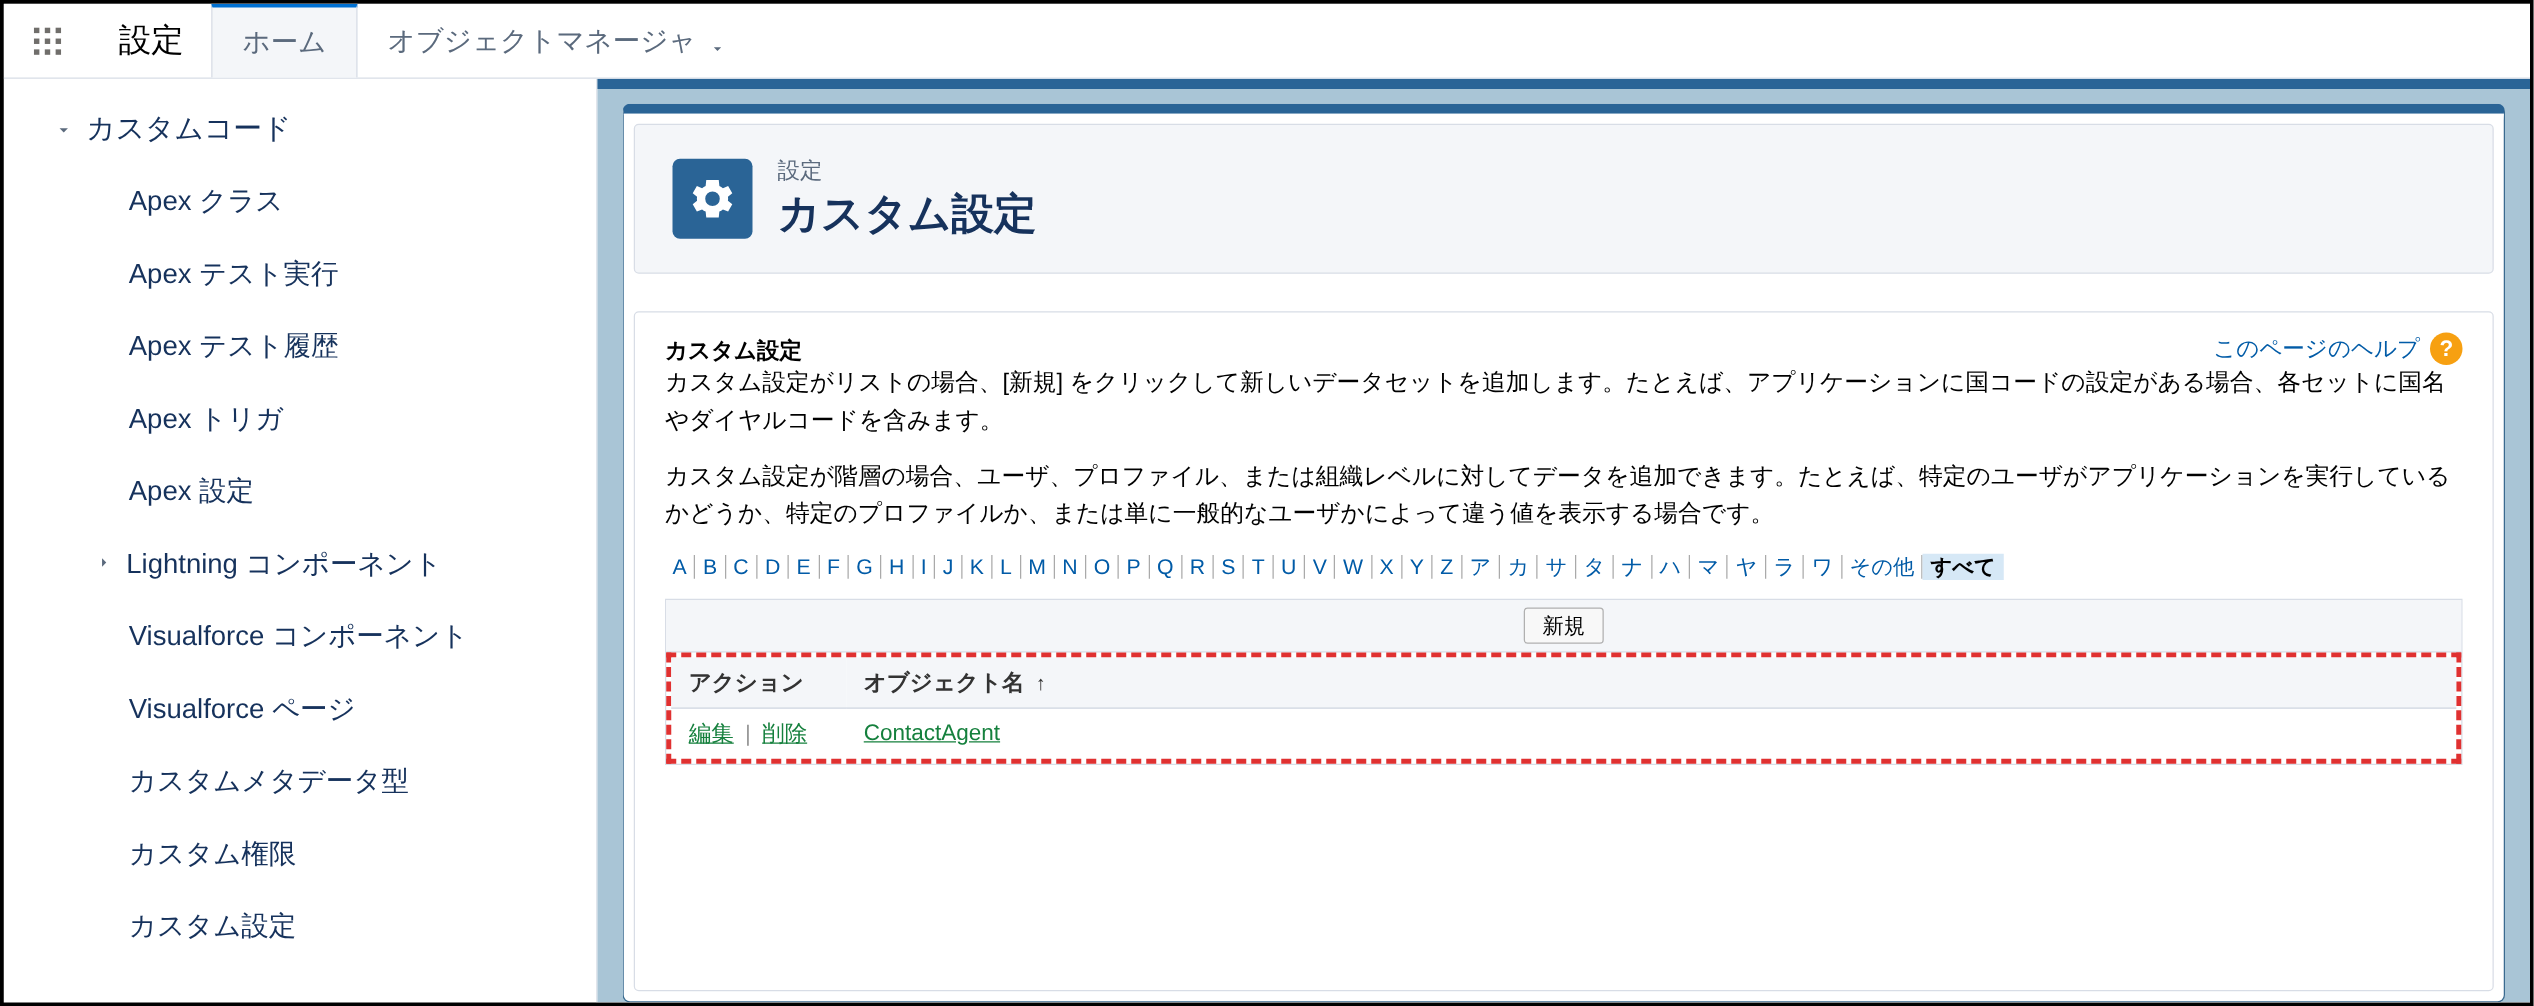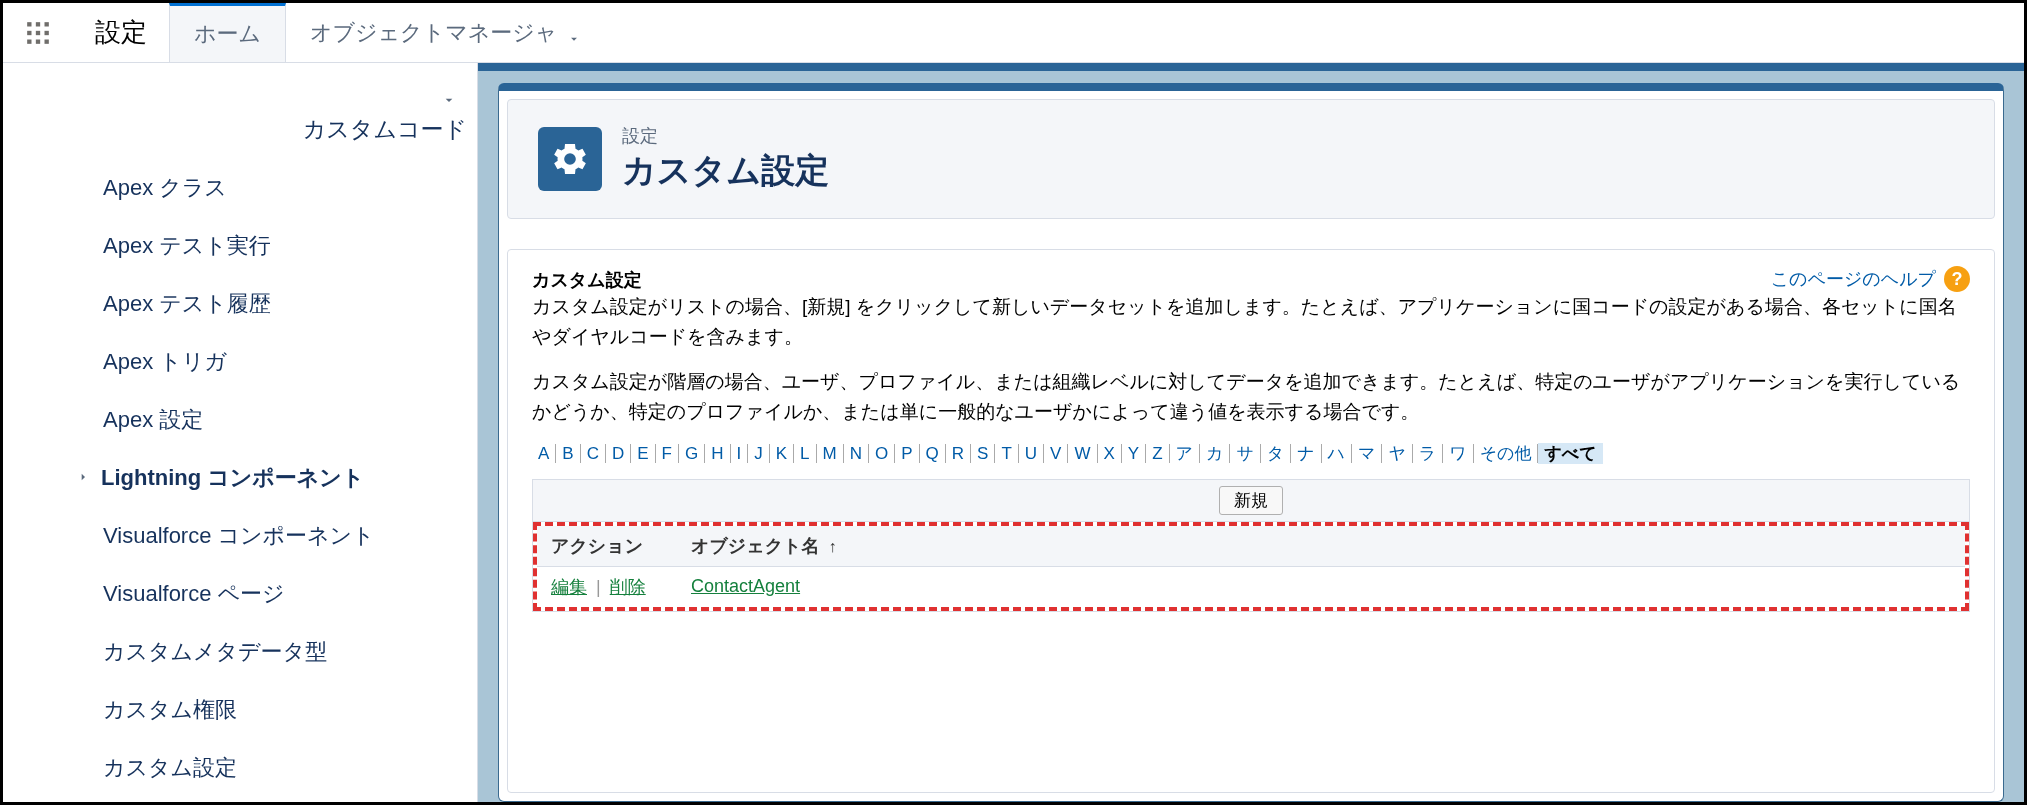--- a/index.html
+++ b/index.html
@@ -19,21 +19,21 @@
 
 
 .bodywrap { flex: 1; display: flex; overflow: hidden; }
 
 
 .sidebar { width: 475px; border-right: 1px solid #d8dde6; overflow-y: auto; padding: 10px 0; position: relative; }
 .sidebar::-webkit-scrollbar { width: 20px; }
 .sidebar::-webkit-scrollbar-thumb { background: #c0c0c0; border-radius: 2px; }
 .sidebar::-webkit-scrollbar-track { background: #f0f0f0; }
 .tree-item { padding: 14px 10px 14px 60px; font-size: 22px; color: #16325c; cursor: pointer; position: relative; }
-.tree-item.parent { padding-left: 40px; display: flex; align-items: flex-end; font-size: 23px; flex-direction: column; }
+.tree-item.parent { padding-left: 40px; display: flex; align-items: flex-end; font-size: 23px; }
 .tree-item.sub { padding-left: 100px; }
 .tree-item.sub2 { padding-left: 100px; }
 .tree-caret { width: 18px; display: inline-block; margin-right: 8px; }
 .tree-caret svg { width: 16px; height: 16px; fill: #5b6a7d; }
 
 
 .main { flex: 1; background: #a9c5d6; padding: 20px 20px 0 20px; overflow: hidden; position: relative; background-image: linear-gradient(#2a6496, #2a6496 8px, transparent 8px); background-size: 100% 100%; }
 .main-frame { background: #fff; border-radius: 6px; height: 100%; display: flex; flex-direction: column; border: 1px solid #3a6a8f; border-top: 8px solid #2a6496; overflow: hidden; }
 .header-card { background: #f4f6f9; border-bottom: 1px solid #d8dde6; padding: 24px 30px; display: flex; align-items: center; border-radius: 4px; margin: 8px 8px 0 8px; border: 1px solid #d8dde6; }
 .header-icon { width: 64px; height: 64px; background: #2a6496; border-radius: 6px; display: flex; align-items: center; justify-content: center; margin-right: 20px; }
@@ -106,21 +106,21 @@
         <span class="tree-caret"><svg viewBox="0 0 24 24">
               <path d="M7 10l5 5 5-5z"></path>
             </svg></span>
         <span>カスタムコード</span>
       </div>
       <div class="tree-item sub"><span>Apex クラス</span></div>
       <div class="tree-item sub"><span>Apex テスト実行</span></div>
       <div class="tree-item sub"><span>Apex テスト履歴</span></div>
       <div class="tree-item sub"><span>Apex トリガ</span></div>
       <div class="tree-item sub"><span>Apex 設定</span></div>
-      <div class="tree-item sub2" style="display:flex;align-items:center;padding-left:72px;font-weight:bold;">
+      <div class="tree-item sub2" style="display:flex;align-items:center;padding-left:72px;">
         <span class="tree-caret"><svg viewBox="0 0 24 24">
               <path d="M10 7l5 5-5 5z"></path>
             </svg></span>
         <span>Lightning コンポーネント</span>
       </div>
       <div class="tree-item sub"><span>Visualforce コンポーネント</span></div>
       <div class="tree-item sub"><span>Visualforce ページ</span></div>
       <div class="tree-item sub"><span>カスタムメタデータ型</span></div>
       <div class="tree-item sub"><span>カスタム権限</span></div>
       <div class="tree-item sub"><span>カスタム設定</span></div>

